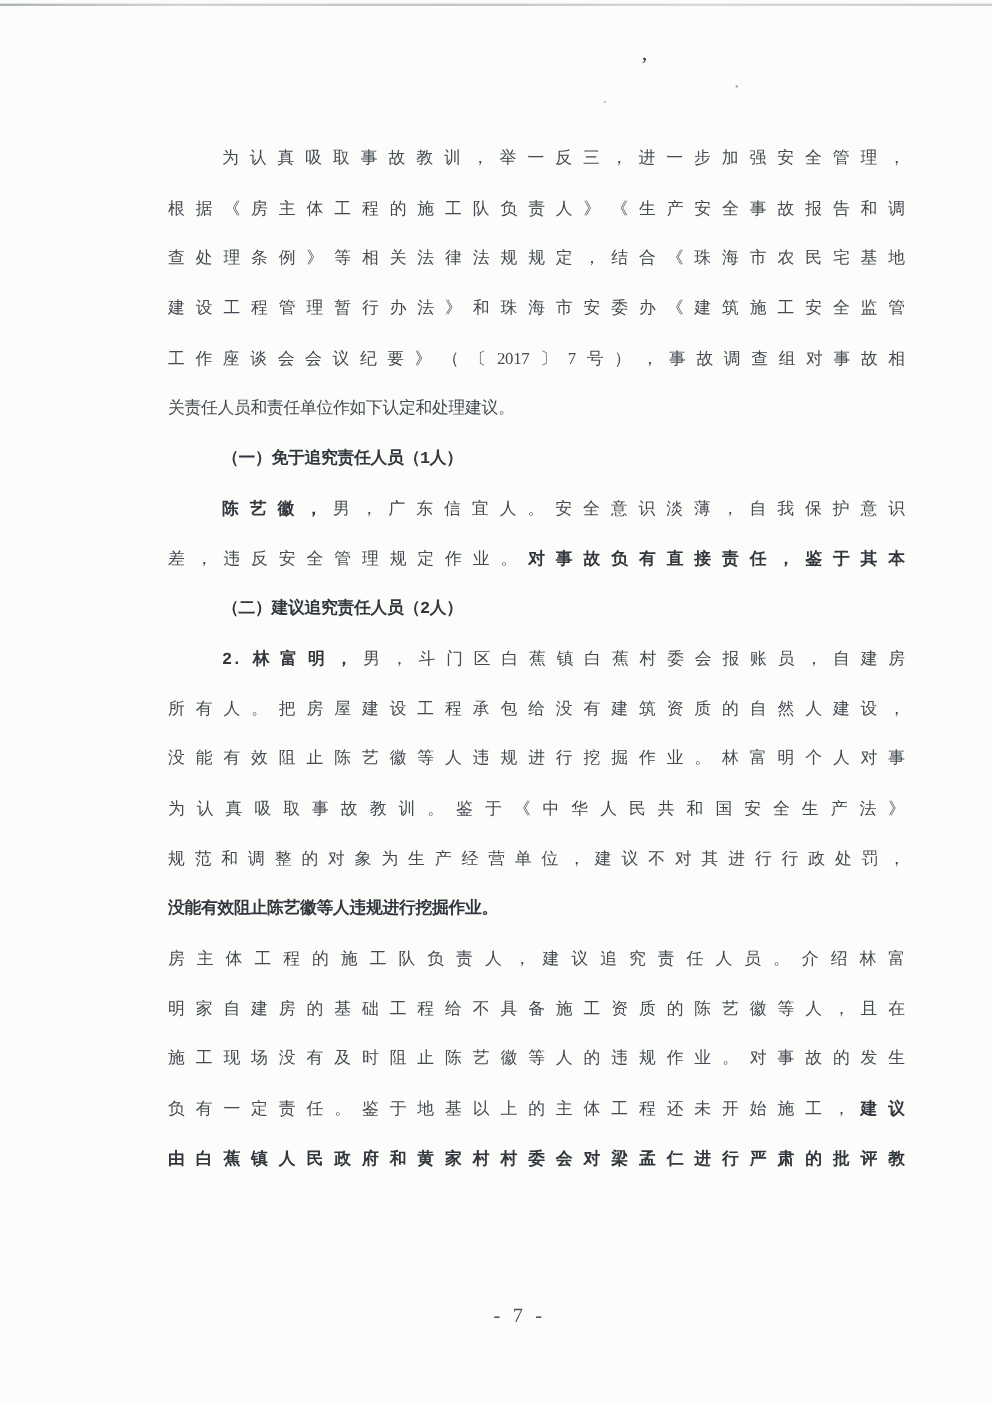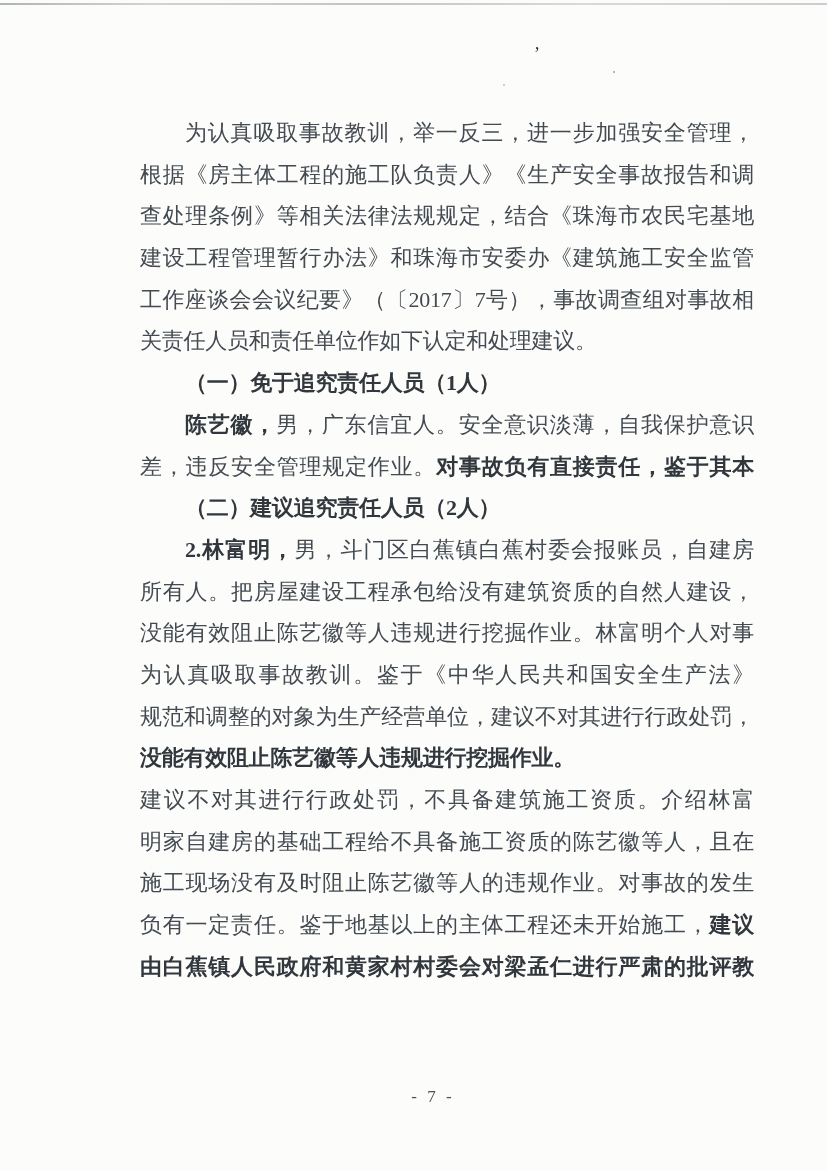--- a/index.html
+++ b/index.html
@@ -28,36 +28,36 @@
   }
   .doc-body {
     position: absolute;
     left: 140px;
     top: 112px;
     width: 614px;
   }
   .line {
     height: 41.7px;
     line-height: 41.7px;
-    font-size: 22px;
+    font-size: 14px;
     letter-spacing: -0.25px;
     color: #434a52;
     white-space: nowrap;
   }
   .line.justify {
     white-space: normal;
     text-align: justify;
     text-align-last: justify;
     overflow: hidden;
   }
   .line.indent {
     text-indent: 45px;
   }
   .seg-b {
-    font-family: Liberation Serif, serif;
+    font-family: Liberation Mono, monospace;
     font-weight: 700;
     color: #31373d;
   }
   .footer-page-number {
     position: absolute;
     top: 1087px;
     left: 368px;
     width: 130px;
     text-align: center;
     font-size: 17px;
@@ -111,21 +111,21 @@
       <div class="line indent"><span class="seg seg-b">（一）免于追究责任人员（1人）</span></div>
       <div class="line indent justify"><span class="seg seg-b">陈艺徽，</span><span class="seg">男，广东信宜人。安全意识淡薄，自我保护意识</span></div>
       <div class="line justify"><span class="seg">差，违反安全管理规定作业。</span><span class="seg seg-b">对事故负有直接责任，鉴于其本</span></div>
       <div class="line indent"><span class="seg seg-b">（二）建议追究责任人员（2人）</span></div>
       <div class="line indent justify"><span class="seg seg-b">2.林富明，</span><span class="seg">男，斗门区白蕉镇白蕉村委会报账员，自建房</span></div>
       <div class="line justify"><span class="seg">所有人。把房屋建设工程承包给没有建筑资质的自然人建设，</span></div>
       <div class="line justify"><span class="seg">没能有效阻止陈艺徽等人违规进行挖掘作业。林富明个人对事</span></div>
       <div class="line justify"><span class="seg">为认真吸取事故教训。鉴于《中华人民共和国安全生产法》</span></div>
       <div class="line justify"><span class="seg">规范和调整的对象为生产经营单位，建议不对其进行行政处罚，</span></div>
       <div class="line"><span class="seg seg-b">没能有效阻止陈艺徽等人违规进行挖掘作业。</span></div>
-      <div class="line justify"><span class="seg">建议不对其进行行政处罚，不具备建筑施工资质。介绍林富</span></div>
+      <div class="line justify"><span class="seg">房主体工程的施工队负责人，建议追究责任人员。介绍林富</span></div>
       <div class="line justify"><span class="seg">明家自建房的基础工程给不具备施工资质的陈艺徽等人，且在</span></div>
       <div class="line justify"><span class="seg">施工现场没有及时阻止陈艺徽等人的违规作业。对事故的发生</span></div>
       <div class="line justify"><span class="seg">负有一定责任。鉴于地基以上的主体工程还未开始施工，</span><span class="seg seg-b">建议</span></div>
       <div class="line justify"><span class="seg seg-b">由白蕉镇人民政府和黄家村村委会对梁孟仁进行严肃的批评教</span></div>
     </div>
 
   <div class="footer-page-number">- 7 -</div>
 </div>
 
 </body></html>

